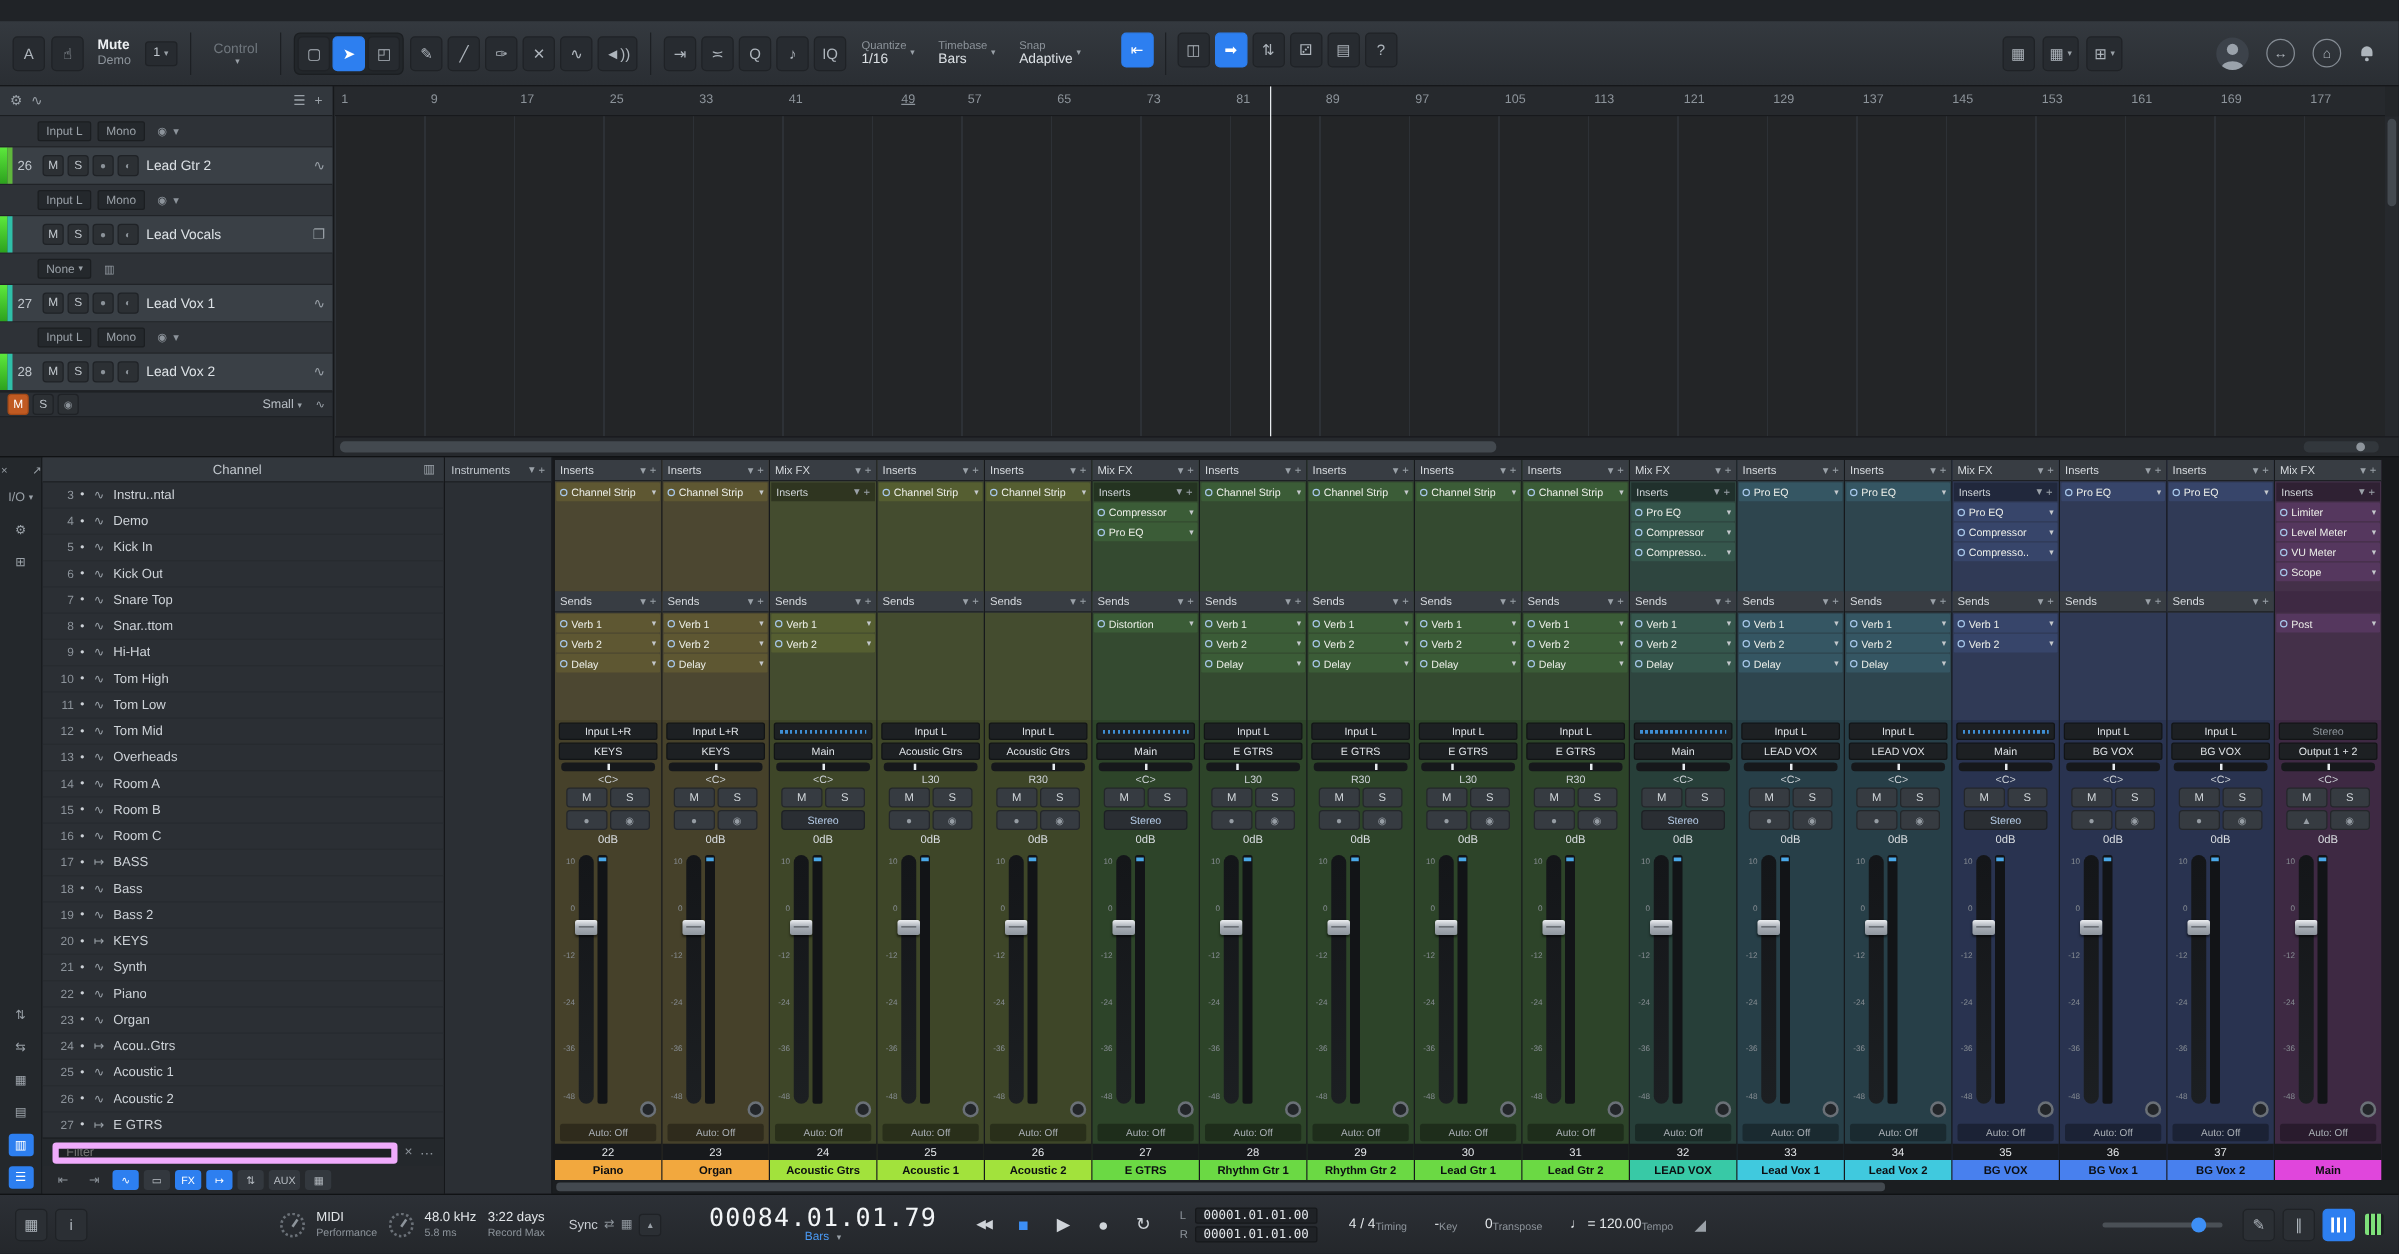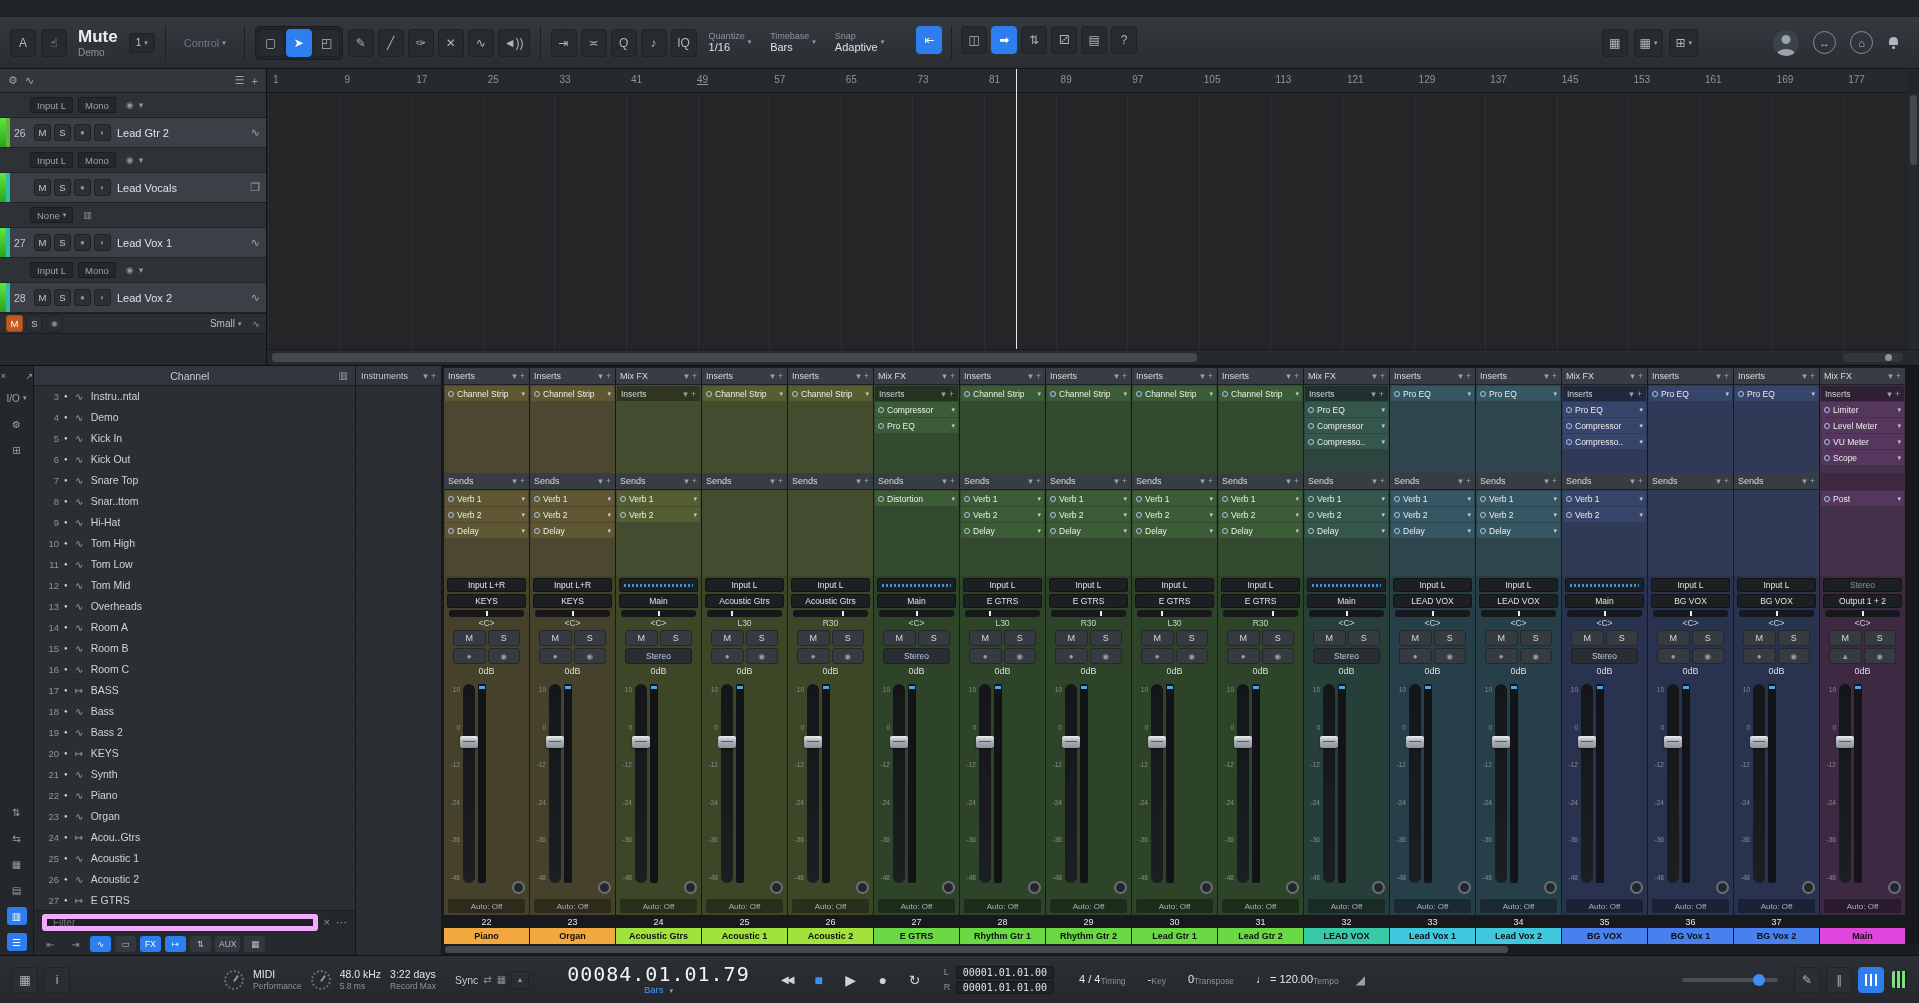--- a/index.html
+++ b/index.html
@@ -20,25 +20,25 @@
     background:linear-gradient(#34393f,#2a2e33);border-bottom:1px solid #15171a;
     display:flex;align-items:center;padding:0 10px;gap:5px;z-index:19;}
   .tbtn{height:28px;min-width:26px;padding:0 5px;border-radius:4px;background:#272b30;
     border:1px solid #1f2226;display:flex;align-items:center;justify-content:center;
     color:#aeb5bc;font-size:12px;}
   .tbtn.ic{font-size:12px;}
   .tbtn.active{background:#2d7ff0;border-color:#2d7ff0;color:#fff;}
   .tsep{width:1px;height:34px;background:#1d2024;margin:0 5px;flex:none;}
   .toolgroup{display:flex;gap:2px;background:#22262a;border:1px solid #1b1e21;border-radius:5px;padding:2px;}
   .mutedemo{display:flex;flex-direction:column;line-height:1.15;margin-left:6px;}
-  .mutedemo .m{font-size:17px;font-weight:bold;color:#eceff2;}
+  .mutedemo .m{font-size:11px;font-weight:bold;color:#eceff2;}
   .mutedemo .d{font-size:10px;color:#8d949b;}
   .selbox{display:flex;align-items:center;background:#272b30;border:1px solid #1f2226;
     border-radius:3px;height:20px;padding:0 6px;font-size:10px;color:#c3c9cf;margin-left:6px;}
-  .ctrl{display:flex;align-items:center;color:#6f767d;font-size:11px;margin:0 8px;}
+  .ctrl{display:flex;align-items:center;color:#6f767d;font-size:11px;margin:0 8px;flex-direction:column;}
   .qblock{display:flex;align-items:center;margin:0 7px;}
   .qcol{display:flex;flex-direction:column;line-height:1.2;align-items:flex-start;}
   .qcol .ql{font-size:9px;color:#8d949b;}
   .qcol .qv{font-size:11px;color:#dde2e6;}
   #tb-avatar-group{display:flex;align-items:center;gap:14px;margin-left:70px;padding-right:8px;}
   .avatar{width:26px;height:26px;border-radius:50%;background:#3c424a;position:relative;overflow:hidden;}
   .avatar::before{content:"";position:absolute;top:5px;left:50%;transform:translateX(-50%);
     width:9px;height:9px;border-radius:50%;background:#9aa2ab;}
   .avatar::after{content:"";position:absolute;bottom:-4px;left:50%;transform:translateX(-50%);
     width:18px;height:11px;border-radius:50% 50% 0 0;background:#9aa2ab;}
@@ -406,21 +406,21 @@
       <div id="tl-fill"></div>
     </div>
     <div id="timeline">
       <div id="ruler">
           <span class="tick" style="left: 5px;">1</span>
           <span class="tick" style="left: 76.6px;">9</span>
           <span class="tick" style="left: 148.2px;">17</span>
           <span class="tick" style="left: 219.8px;">25</span>
           <span class="tick" style="left: 291.4px;">33</span>
           <span class="tick" style="left: 363px;">41</span>
-          <span class="tick" style="left: 429px; text-decoration: underline;">49</span>
+          <span class="tick" style="left: 453px; text-decoration: underline;">49</span>
           <span class="tick" style="left: 506.2px;">57</span>
           <span class="tick" style="left: 577.8px;">65</span>
           <span class="tick" style="left: 649.4px;">73</span>
           <span class="tick" style="left: 721px;">81</span>
           <span class="tick" style="left: 792.6px;">89</span>
           <span class="tick" style="left: 864.2px;">97</span>
           <span class="tick" style="left: 935.8px;">105</span>
           <span class="tick" style="left: 1007.4px;">113</span>
           <span class="tick" style="left: 1079px;">121</span>
           <span class="tick" style="left: 1150.6px;">129</span>

